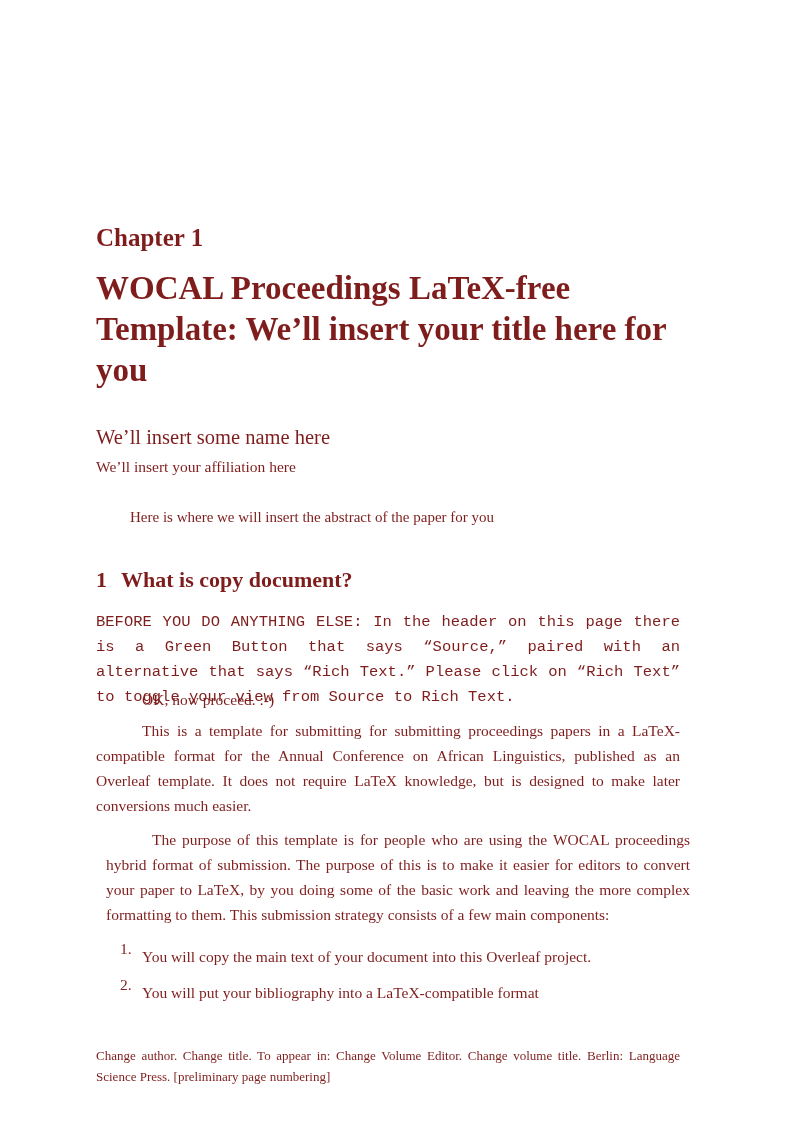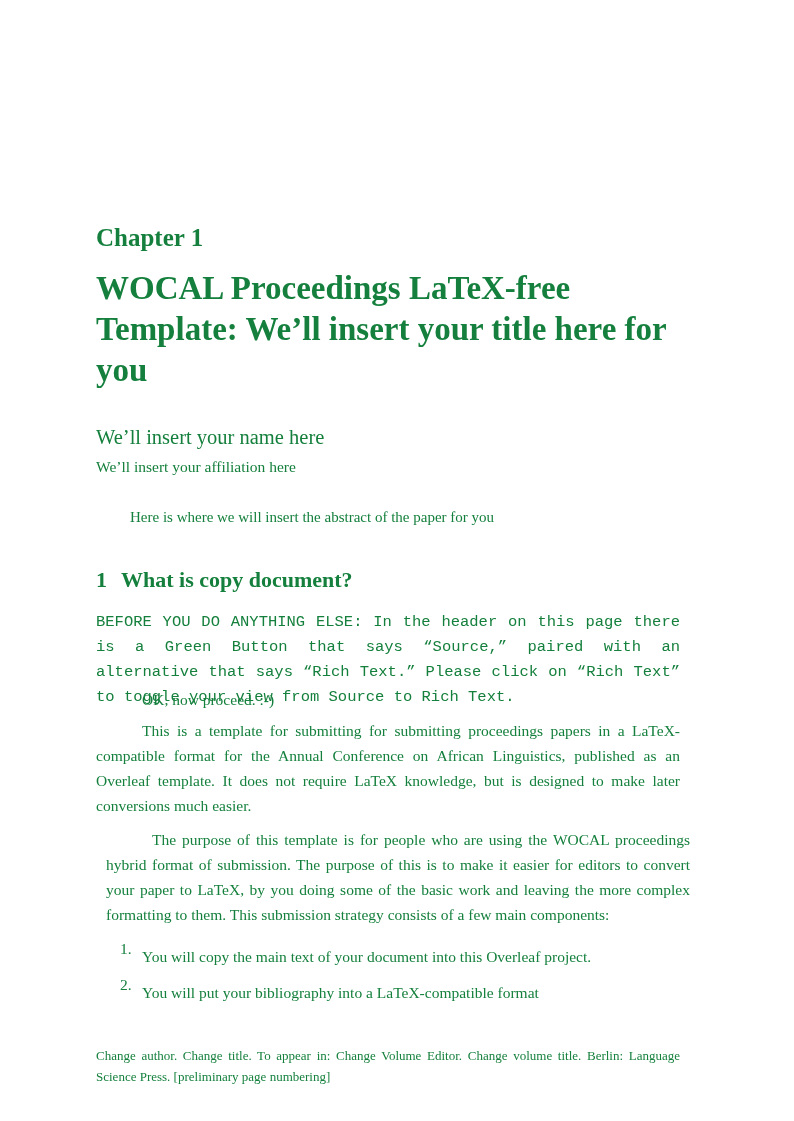--- a/index.html
+++ b/index.html
@@ -5,21 +5,21 @@
   html, body {
     margin: 0;
     padding: 0;
     background: #ffffff;
   }
   .page {
     position: relative;
     width: 794px;
     height: 1121px;
     background: #ffffff;
-    color: #15803d;
+    color: #7f1d1d;
     font-family: "Liberation Serif", "DejaVu Serif", serif;
     overflow: hidden;
   }
   .abs { position: absolute; }
 
   .chapter-label {
     left: 96px; top: 224px; width: 584px;
     font-size: 25px; font-weight: 700; line-height: 28px;
   }
   .doc-title {
@@ -70,21 +70,21 @@
 </style>
 </head>
 <body>
 
 <div class="page">
 
   <div class="abs chapter-label">Chapter 1</div>
 
   <h1 class="abs doc-title" style="margin:0;">WOCAL Proceedings LaTeX-free Template: We’ll insert your title here for you</h1>
 
-  <div class="abs author">We’ll insert your name here</div>
+  <div class="abs author">We’ll insert some name here</div>
 
   <div class="abs affiliation">We’ll insert your affiliation here</div>
 
   <div class="abs abstract">Here is where we will insert the abstract of the paper for you</div>
 
   <div class="abs section-heading">
     <span>1</span>
     <span>What is copy document?</span>
   </div>
 

